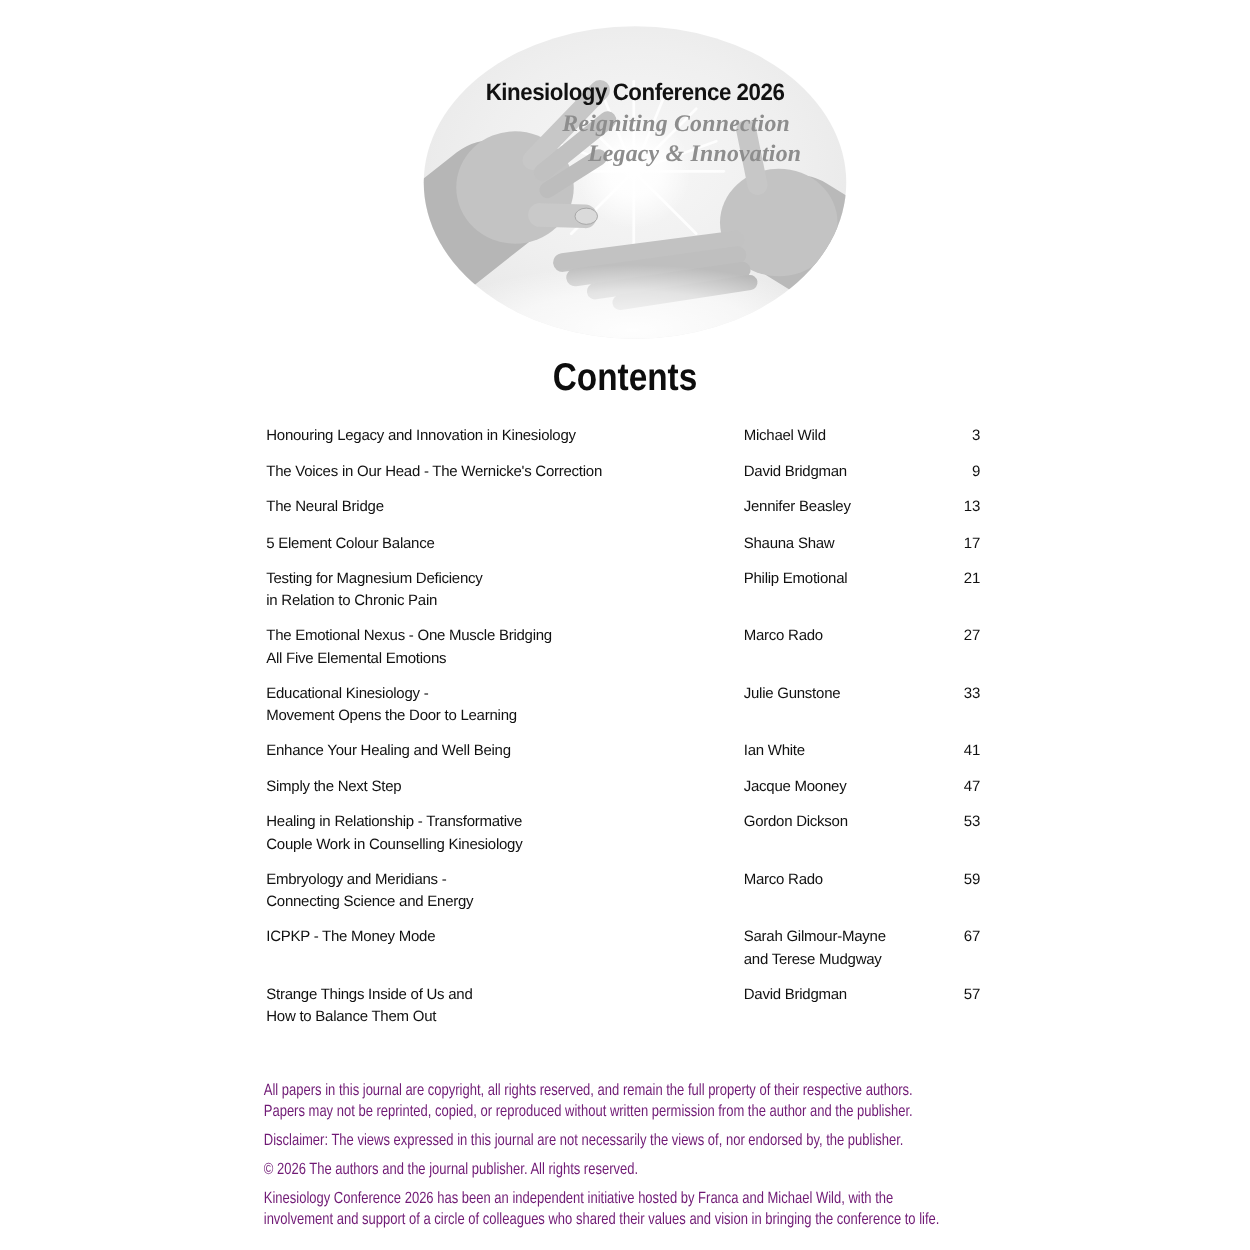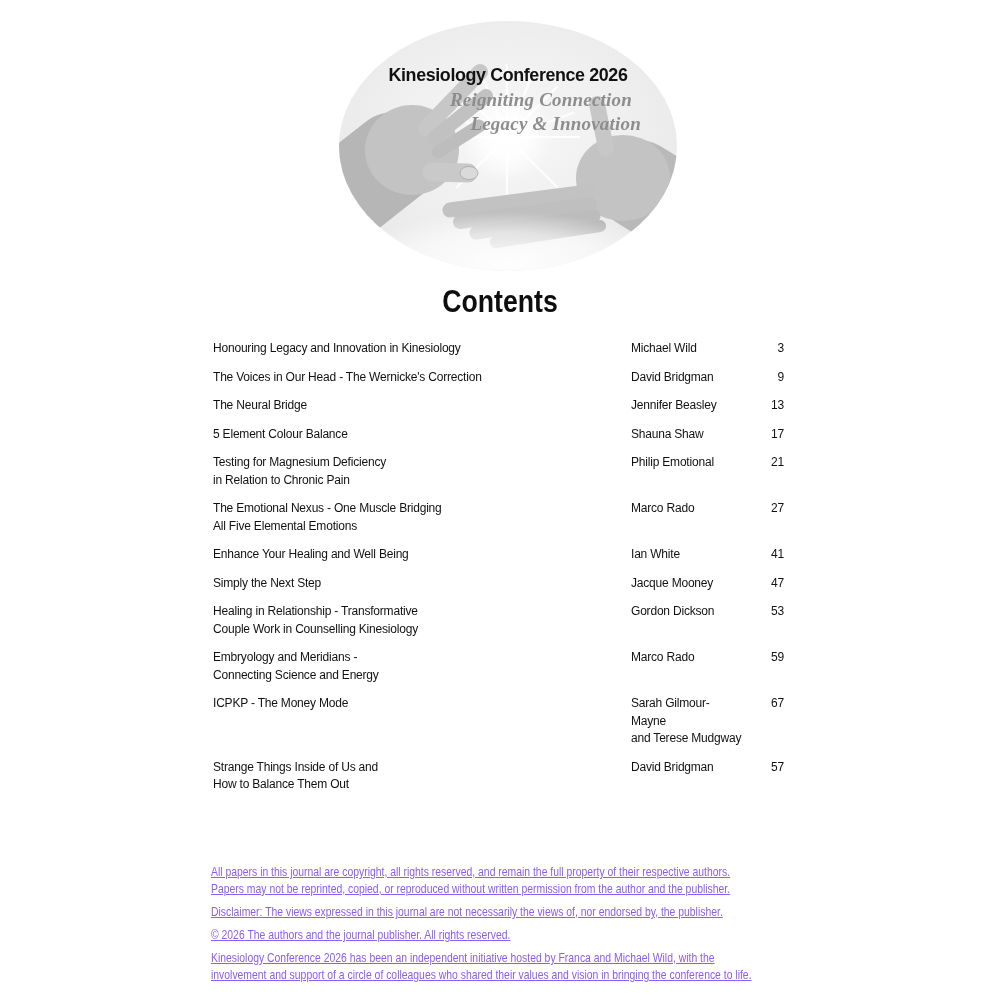--- a/index.html
+++ b/index.html
@@ -31,25 +31,25 @@
     position:absolute;left:0;top:285px;width:1000px;text-align:center;
     font-size:31px;font-weight:700;color:#0d0d0d;line-height:34px;
     transform:scaleX(0.86);transform-origin:50% 50%;
   }
 
   
   .toc{position:absolute;left:213px;top:340px;width:571px;}
   .toc-row{display:flex;align-items:flex-start;margin-bottom:11px;
     font-size:12px;line-height:17.5px;letter-spacing:-0.2px;color:#111;}
   .toc-title{width:382px;padding-right:8px;box-sizing:border-box;white-space:pre-line;}
-  .toc-author{flex:1;white-space:pre-line;margin-left:36px;}
+  .toc-author{flex:1;white-space:pre-line;}
   .toc-page{width:40px;text-align:right;}
 
   
-  .footer{position:absolute;left:211px;top:863px;width:770px;color:#8b5cf6;text-decoration:underline;}
+  .footer{position:absolute;left:211px;top:863px;width:770px;color:#701a75;}
   .f-line{
     font-size:13px;line-height:17px;white-space:nowrap;
     transform:scaleX(0.80);transform-origin:0 50%;
   }
   .f-gap{margin-top:6px;}
 </style>
 </head>
 <body>
 
 <div class="page">
@@ -161,20 +161,26 @@
       <div class="toc-page">21</div>
     </div>
 
     <div class="toc-row">
       <div class="toc-title">The Emotional Nexus - One Muscle Bridging
 All Five Elemental Emotions</div>
       <div class="toc-author">Marco Rado</div>
       <div class="toc-page">27</div>
     </div>
 
+    <div class="toc-row">
+      <div class="toc-title">Educational Kinesiology -
+Movement Opens the Door to Learning</div>
+      <div class="toc-author">Julie Gunstone</div>
+      <div class="toc-page">33</div>
+    </div>
 
     <div class="toc-row">
       <div class="toc-title">Enhance Your Healing and Well Being</div>
       <div class="toc-author">Ian White</div>
       <div class="toc-page">41</div>
     </div>
 
     <div class="toc-row">
       <div class="toc-title">Simply the Next Step</div>
       <div class="toc-author">Jacque Mooney</div>

